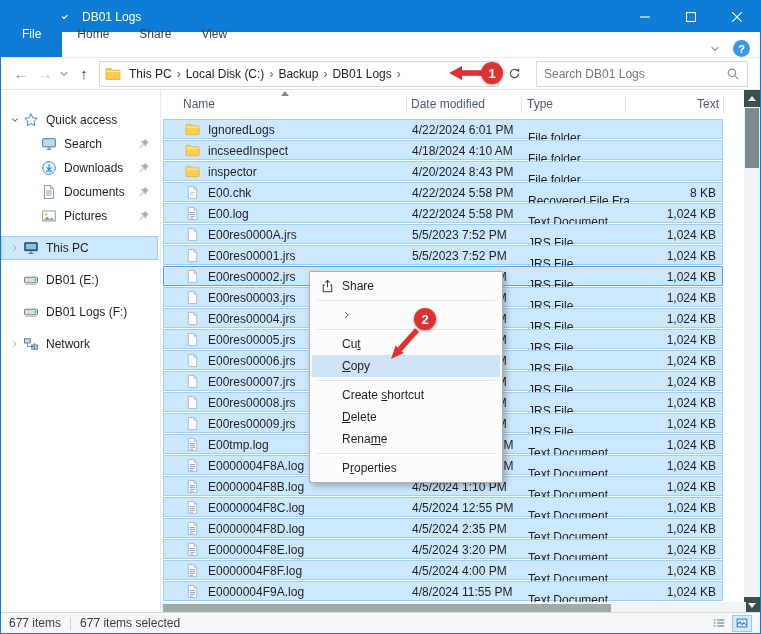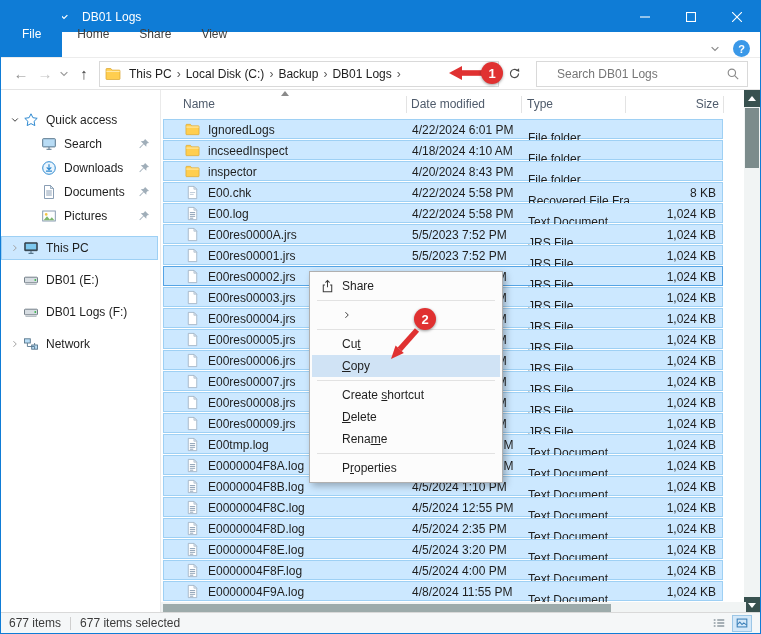--- a/index.html
+++ b/index.html
@@ -42,21 +42,21 @@
   .addr{display:flex;align-items:center;height:26px;border:1px solid #d9d9d9;background:#fff;
         width:400px;margin-left:4px;padding:0 5px;}
   .addr .icon.bc-ic{width:16px;height:16px;margin-right:5px;flex:none;}
   .bc-seg{padding:0 3px;white-space:nowrap;color:#1e1e1e;}
   .bc-sep{color:#5a5a5a;padding:0 2px;}
   .addr-chev{margin-left:auto;width:12px;height:12px;color:#707070;}
   .refresh-btn{width:24px;height:26px;display:flex;align-items:center;justify-content:center;margin-left:3px;}
   .refresh-btn svg{width:13px;height:13px;}
   .searchbox{display:flex;align-items:center;height:26px;border:1px solid #d9d9d9;background:#fff;
              flex:1;margin-left:10px;margin-right:6px;padding:0 7px;}
-  .searchbox input{border:none;outline:none;flex:1;font:12px "Liberation Sans",sans-serif;color:#be185d;background:transparent;margin-left:13px;}
+  .searchbox input{border:none;outline:none;flex:1;font:12px "Liberation Sans",sans-serif;color:#be185d;background:transparent;}
   .searchbox input::placeholder{color:#767676;opacity:1;}
   .searchbox .icon{width:14px;height:14px;flex:none;}
 
   
   .sidebar{position:absolute;left:0;top:89px;width:160px;bottom:21px;background:#fff;
            border-right:1px solid #eaeaea;padding-top:18px;overflow:hidden;}
   .side-item{display:flex;align-items:center;height:24px;padding-left:6px;white-space:nowrap;}
   .side-item.ind1{padding-left:24px;}
   .side-item.gap{margin-top:8px;}
   .side-item.sel{background:var(--selection,#cce8ff);outline:1px solid var(--selection-border,#9ed0f4);
@@ -370,21 +370,21 @@
         </div>
       </div>
   </div>
 
   <div class="filearea">
     <div class="list-header">
       <span class="sort-caret"></span>
       <span class="hdr hdr-name">Name</span>
       <span class="hdr hdr-date">Date modified</span>
       <span class="hdr hdr-type">Type</span>
-      <span class="hdr hdr-size">Size</span>
+      <span class="hdr hdr-size">Text</span>
       <span class="col-sep" style="left:245px"></span>
       <span class="col-sep" style="left:360px"></span>
       <span class="col-sep" style="left:464px"></span>
       <span class="col-sep" style="left:562px"></span>
     </div>
     <div class="file-rows">
         <div class="file-row">
           <span class="icon ">
             <svg viewBox="0 0 16 16">
               <path d="M1 3.2c0-.4.3-.7.7-.7h4.1l1.3 1.6h7.2c.4 0 .7.3.7.7v8c0 .4-.3.7-.7.7H1.7a.7.7 0 0 1-.7-.7z" fill="#ffce4f" stroke="#d9a32e" stroke-width="0.7"></path>

